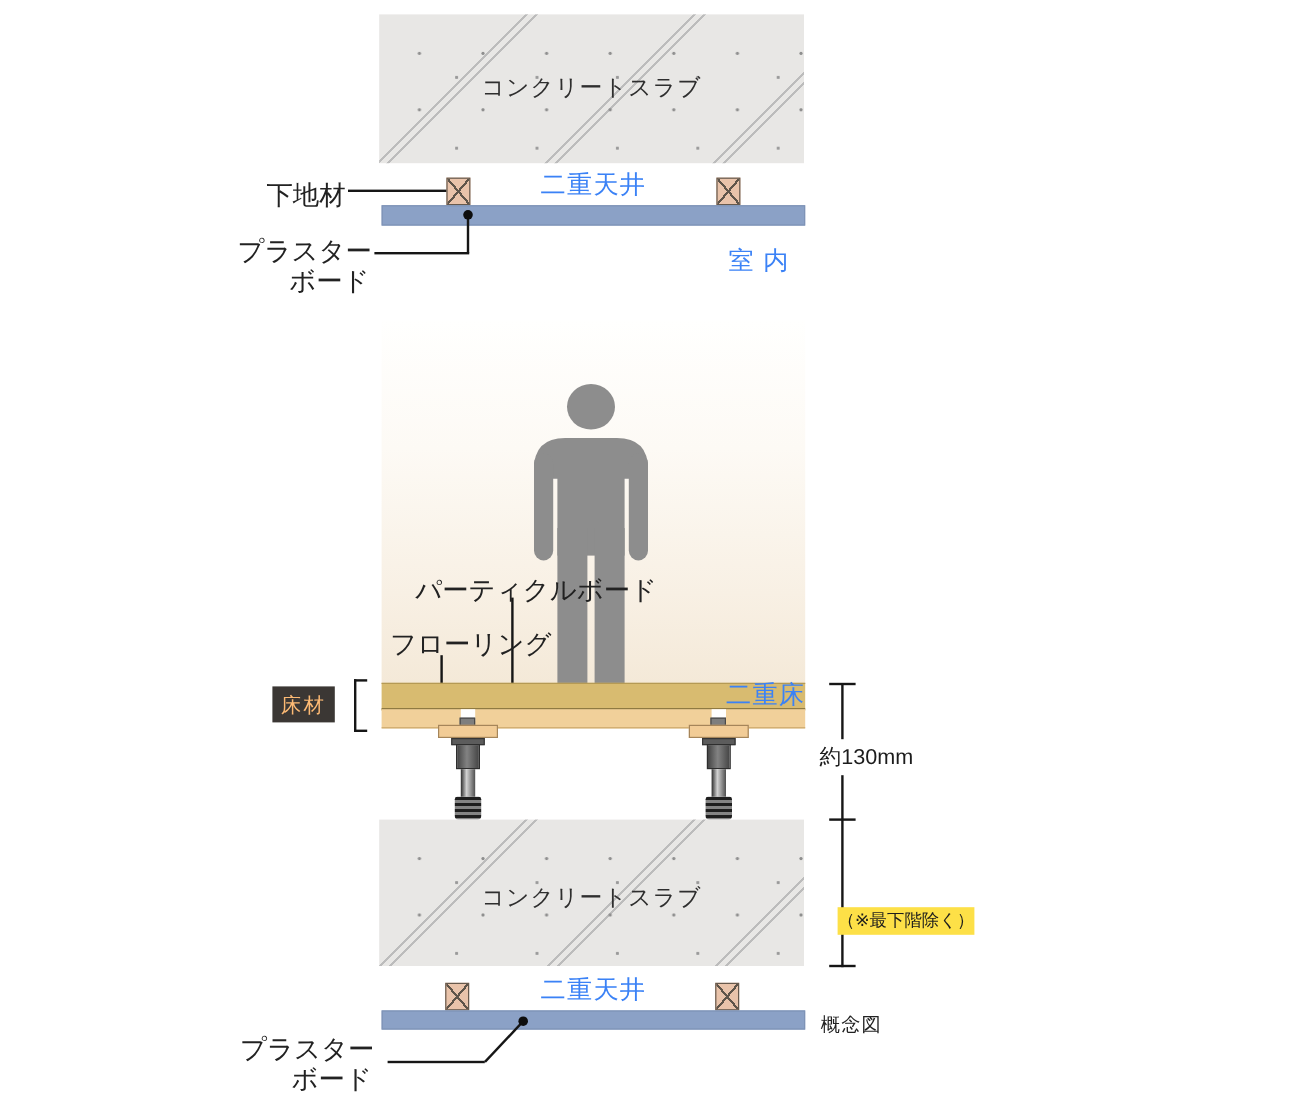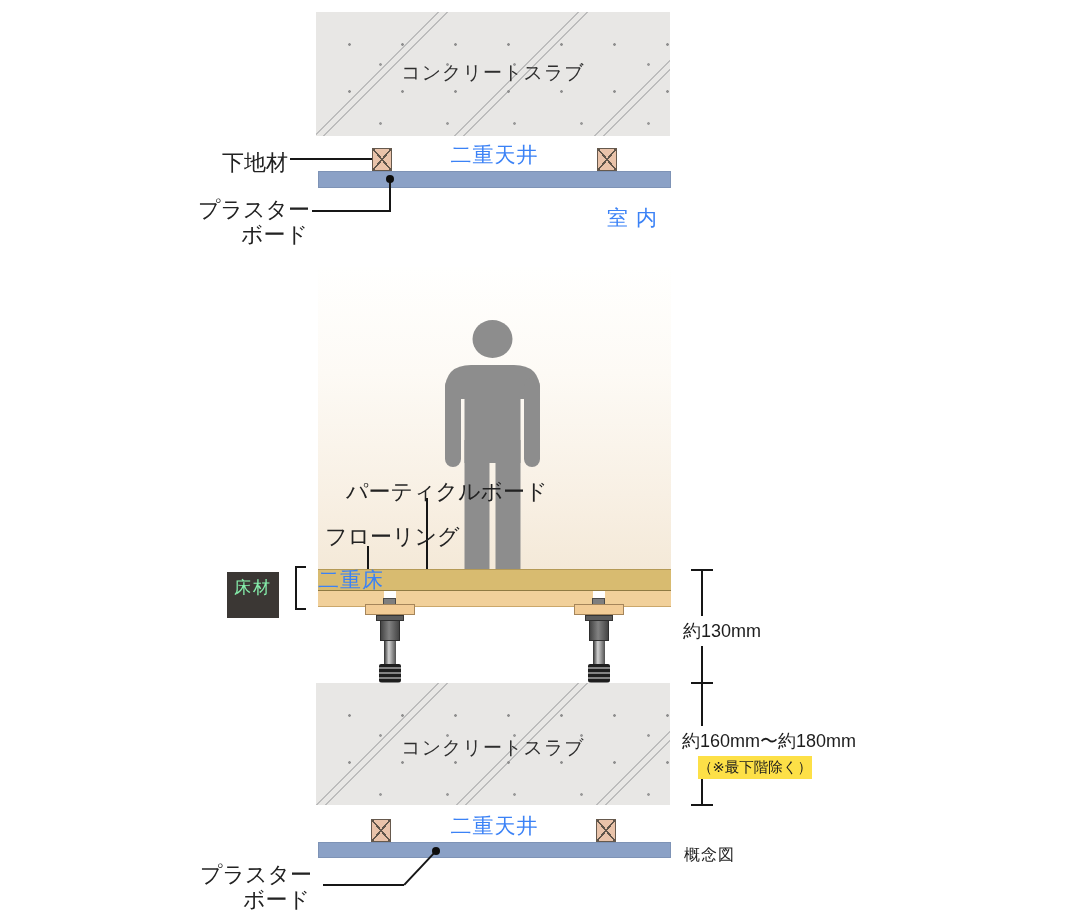--- a/index.html
+++ b/index.html
@@ -45,21 +45,21 @@
   .pedestal{position:absolute;top:591px;width:50px;height:92px;}
   .pedestal .slot{position:absolute;left:19px;top:0;width:12px;height:10px;background:#fff;}
   .pedestal .nut{position:absolute;left:18px;top:7px;width:13px;height:7px;background:#7e7e7e;border:1px solid #4a4a4a;box-sizing:border-box;}
   .pedestal .block{position:absolute;left:0;top:13px;width:50px;height:11px;background:#f2cc96;border:1px solid #a5855a;box-sizing:border-box;}
   .pedestal .bolthead{position:absolute;left:11px;top:24px;width:28px;height:6px;background:#5c5c5c;border:1px solid #353535;box-sizing:border-box;}
   .pedestal .column{position:absolute;left:15px;top:29px;width:20px;height:21px;background:linear-gradient(90deg,#454545,#828282 45%,#454545);border:1px solid #2e2e2e;box-sizing:border-box;}
   .pedestal .shaft{position:absolute;left:19px;top:50px;width:12px;height:23px;background:linear-gradient(90deg,#2c2c2c,#d2d2d2 40%,#4f4f4f);}
   .pedestal .foot{position:absolute;left:14px;top:73px;width:22px;height:19px;border-radius:2px 2px 3px 3px;
     background:repeating-linear-gradient(180deg,#1e1e1e 0 2.6px,#848484 2.6px 5px);}
   
-  .floor-tag{position:absolute;left:227px;top:572px;width:52px;height:46px;background:#3b3734;color:#86efac;
+  .floor-tag{position:absolute;left:227px;top:572px;width:52px;height:30px;background:#3b3734;color:#fdba74;
     font-size:17px;font-weight:500;text-align:center;line-height:31px;letter-spacing:2px;}
   
   .dim{position:absolute;background:#fff;font-size:18px;color:#1c1c1c;padding:3px 2px;white-space:nowrap;font-weight:500;}
   .dim-note{position:absolute;background:#fde047;font-size:14.5px;color:#1c1c1c;padding:2px 0;white-space:nowrap;font-weight:500;}
 </style>
 </head>
 <body>
 
 <div class="stage">
 
@@ -103,21 +103,21 @@
   <div class="lbl" style="left:320px;top:478px;margin-left:26px;">パーティクルボード</div>
   <div class="line" style="left:426px;top:498px;width:1.5px;height:100px;"></div>
   <div class="dot" style="left:423px;top:593px;"></div>
 
   <div class="lbl" style="left:325px;top:523px;">フローリング</div>
   <div class="line" style="left:367px;top:546px;width:1.5px;height:33px;"></div>
   <div class="dot" style="left:364px;top:575px;"></div>
 
   <div class="flooring"></div>
   <div class="particle"></div>
-  <div class="lbl big" style="left:318px;top:570px;width:353px;text-align:left;line-height:20px;">二重床</div>
+  <div class="lbl big" style="left:318px;top:570px;width:353px;text-align:right;line-height:20px;">二重床</div>
 
   <div class="floor-tag">床材</div>
   <div class="line" style="left:295px;top:566px;width:2px;height:44px;"></div>
   <div class="line" style="left:295px;top:566px;width:11px;height:2px;"></div>
   <div class="line" style="left:295px;top:608px;width:11px;height:2px;"></div>
 
   <div class="pedestal" style="left:365px;">
     <div class="slot"></div>
     <div class="nut"></div>
     <div class="block"></div>
@@ -134,21 +134,20 @@
     <div class="column"></div>
     <div class="shaft"></div>
     <div class="foot"></div>
   </div>
 
   <div class="line" style="left:701px;top:570px;width:2px;height:236px;"></div>
   <div class="line" style="left:691px;top:569px;width:22px;height:2px;"></div>
   <div class="line" style="left:691px;top:682px;width:22px;height:2px;"></div>
   <div class="line" style="left:691px;top:804px;width:22px;height:2px;"></div>
   <div class="dim" style="left:681px;top:616px;">約130mm</div>
-  <div class="dim" style="left:680px;top:726px;">約160mm〜約180mm</div>
   <div class="dim-note" style="left:698px;top:756px;">（※最下階除く）</div>
 
   <div class="concrete" style="left:316px;top:683px;width:354px;height:122px;">
     <div class="slab-label" style="top:52px;">コンクリートスラブ</div>
   </div>
 
   <div class="crossbox" style="left:371px;top:819px;"></div>
   <div class="crossbox" style="left:596px;top:819px;"></div>
   <div class="lbl big" style="left:318px;top:813px;width:353px;text-align:center;">二重天井</div>
 

